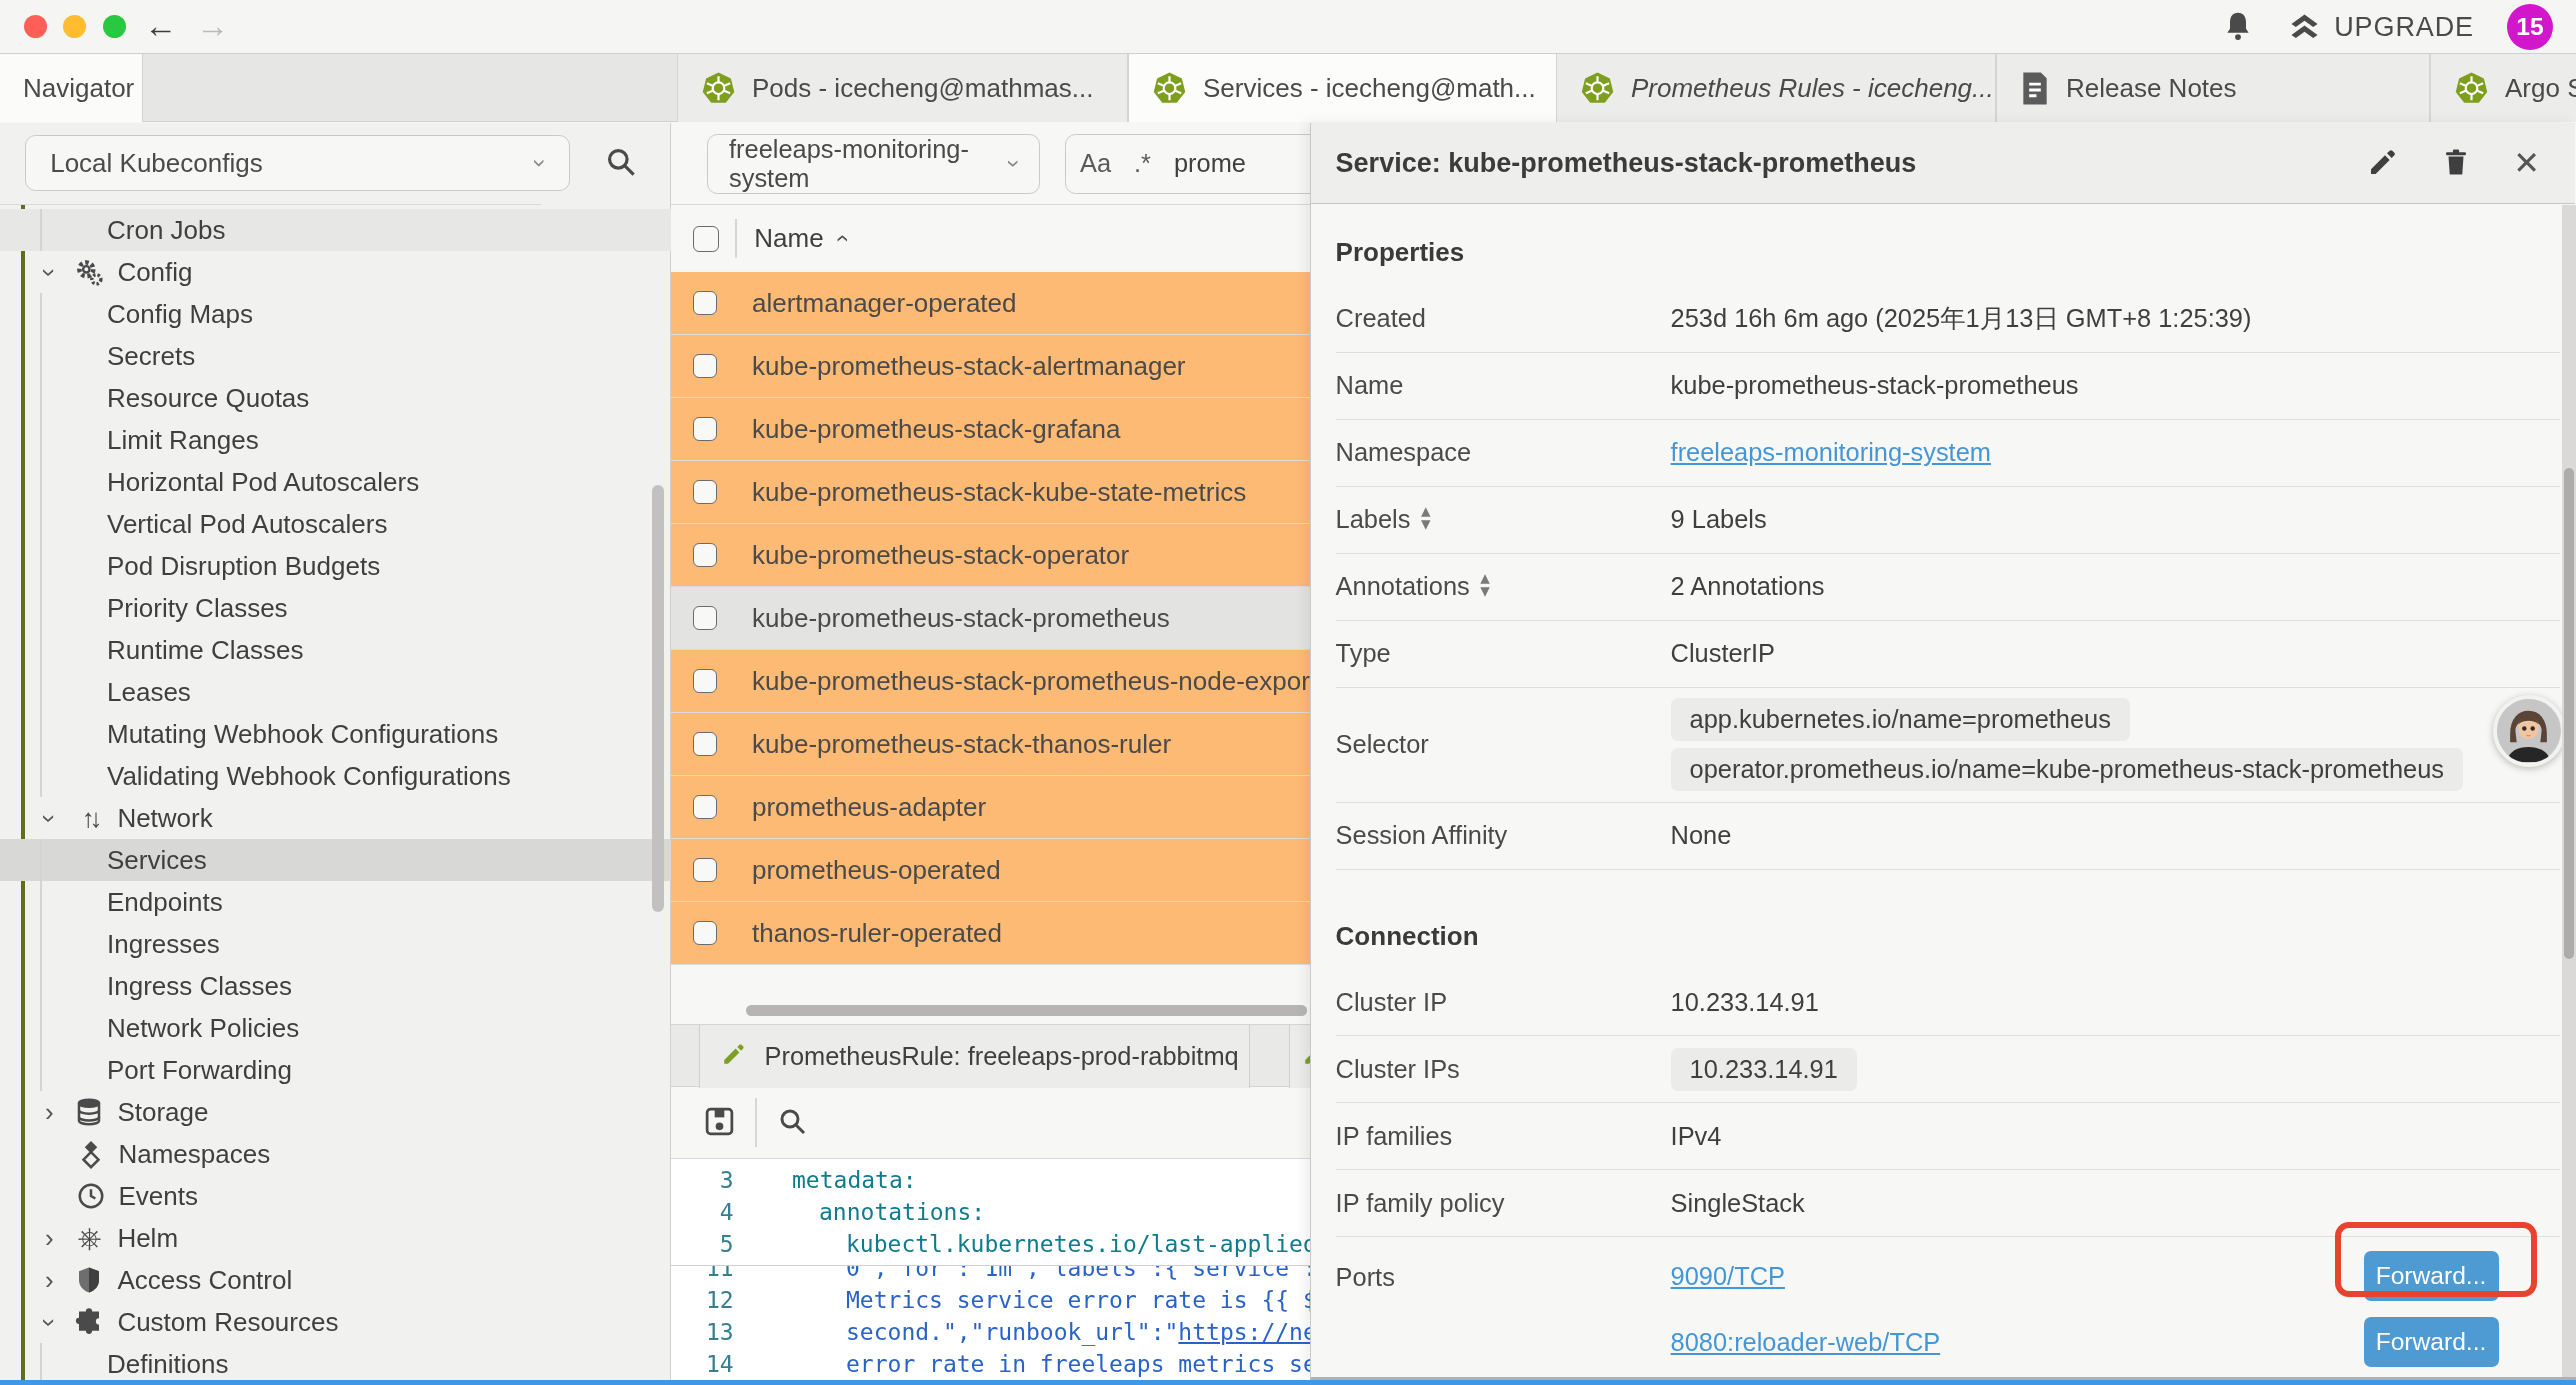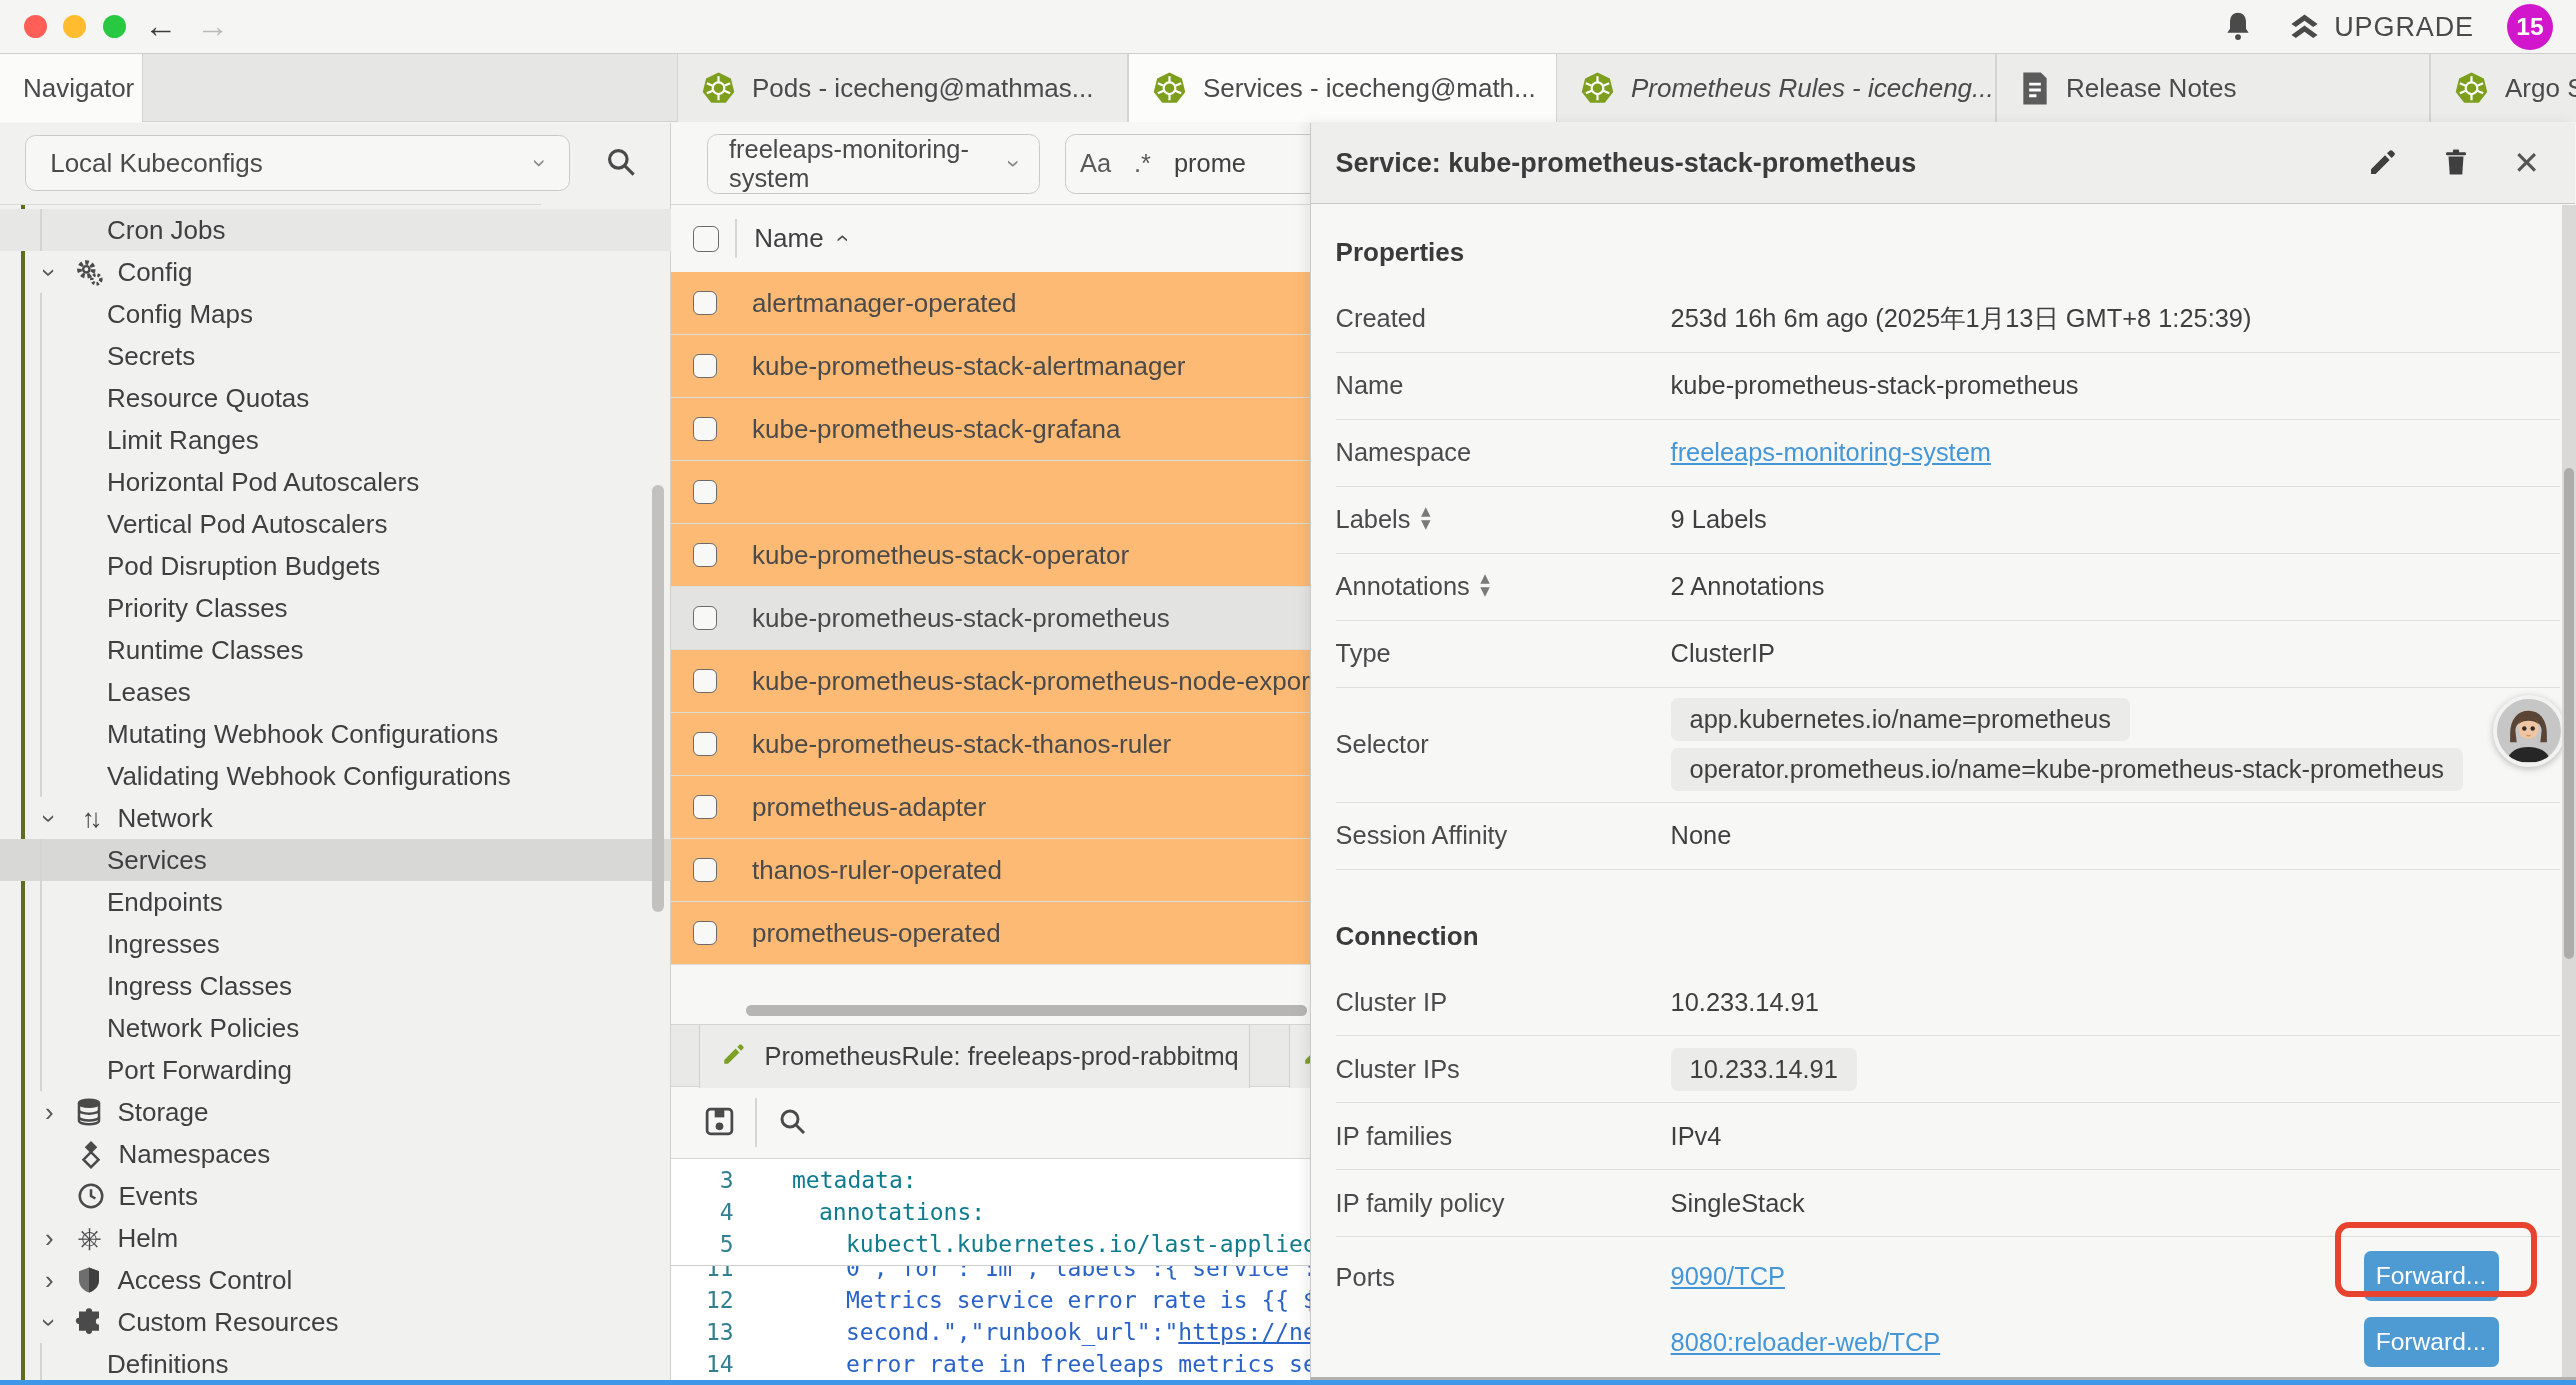--- a/index.html
+++ b/index.html
@@ -389,20 +389,21 @@
     <div class="trow">
         <span class="cb"></span>
         <span class="nm">kube-prometheus-stack-alertmanager</span>
       </div>
     <div class="trow">
         <span class="cb"></span>
         <span class="nm">kube-prometheus-stack-grafana</span>
       </div>
     <div class="trow">
         <span class="cb"></span>
+        <span class="nm">kube-prometheus-stack-kube-state-metrics</span>
       </div>
     <div class="trow">
         <span class="cb"></span>
         <span class="nm">kube-prometheus-stack-operator</span>
       </div>
     <div class="trow selected">
         <span class="cb"></span>
         <span class="nm">kube-prometheus-stack-prometheus</span>
       </div>
     <div class="trow">
@@ -412,25 +413,25 @@
     <div class="trow">
         <span class="cb"></span>
         <span class="nm">kube-prometheus-stack-thanos-ruler</span>
       </div>
     <div class="trow">
         <span class="cb"></span>
         <span class="nm">prometheus-adapter</span>
       </div>
     <div class="trow">
         <span class="cb"></span>
+        <span class="nm">prometheus-operated</span>
+      </div>
+    <div class="trow">
+        <span class="cb"></span>
         <span class="nm">thanos-ruler-operated</span>
-      </div>
-    <div class="trow">
-        <span class="cb"></span>
-        <span class="nm">prometheus-operated</span>
       </div>
   </div>
   <div id="hscroll-thumb"></div>
 
   <div id="etabs">
     <div class="etab" style="left:28px;width:551px">
       <span><svg width="26" height="26" viewBox="0 0 24 24" fill="#7ba024">
             <path d="M3 17.5V21h3.5L17 10.5 13.5 7 3 17.5zM15 5.5L18.5 9l2-2c.5-.5.5-1.5 0-2L19 3.5c-.5-.5-1.5-.5-2 0l-2 2z"></path>
           </svg></span>
       <span>PrometheusRule: freeleaps-prod-rabbitmq</span>

